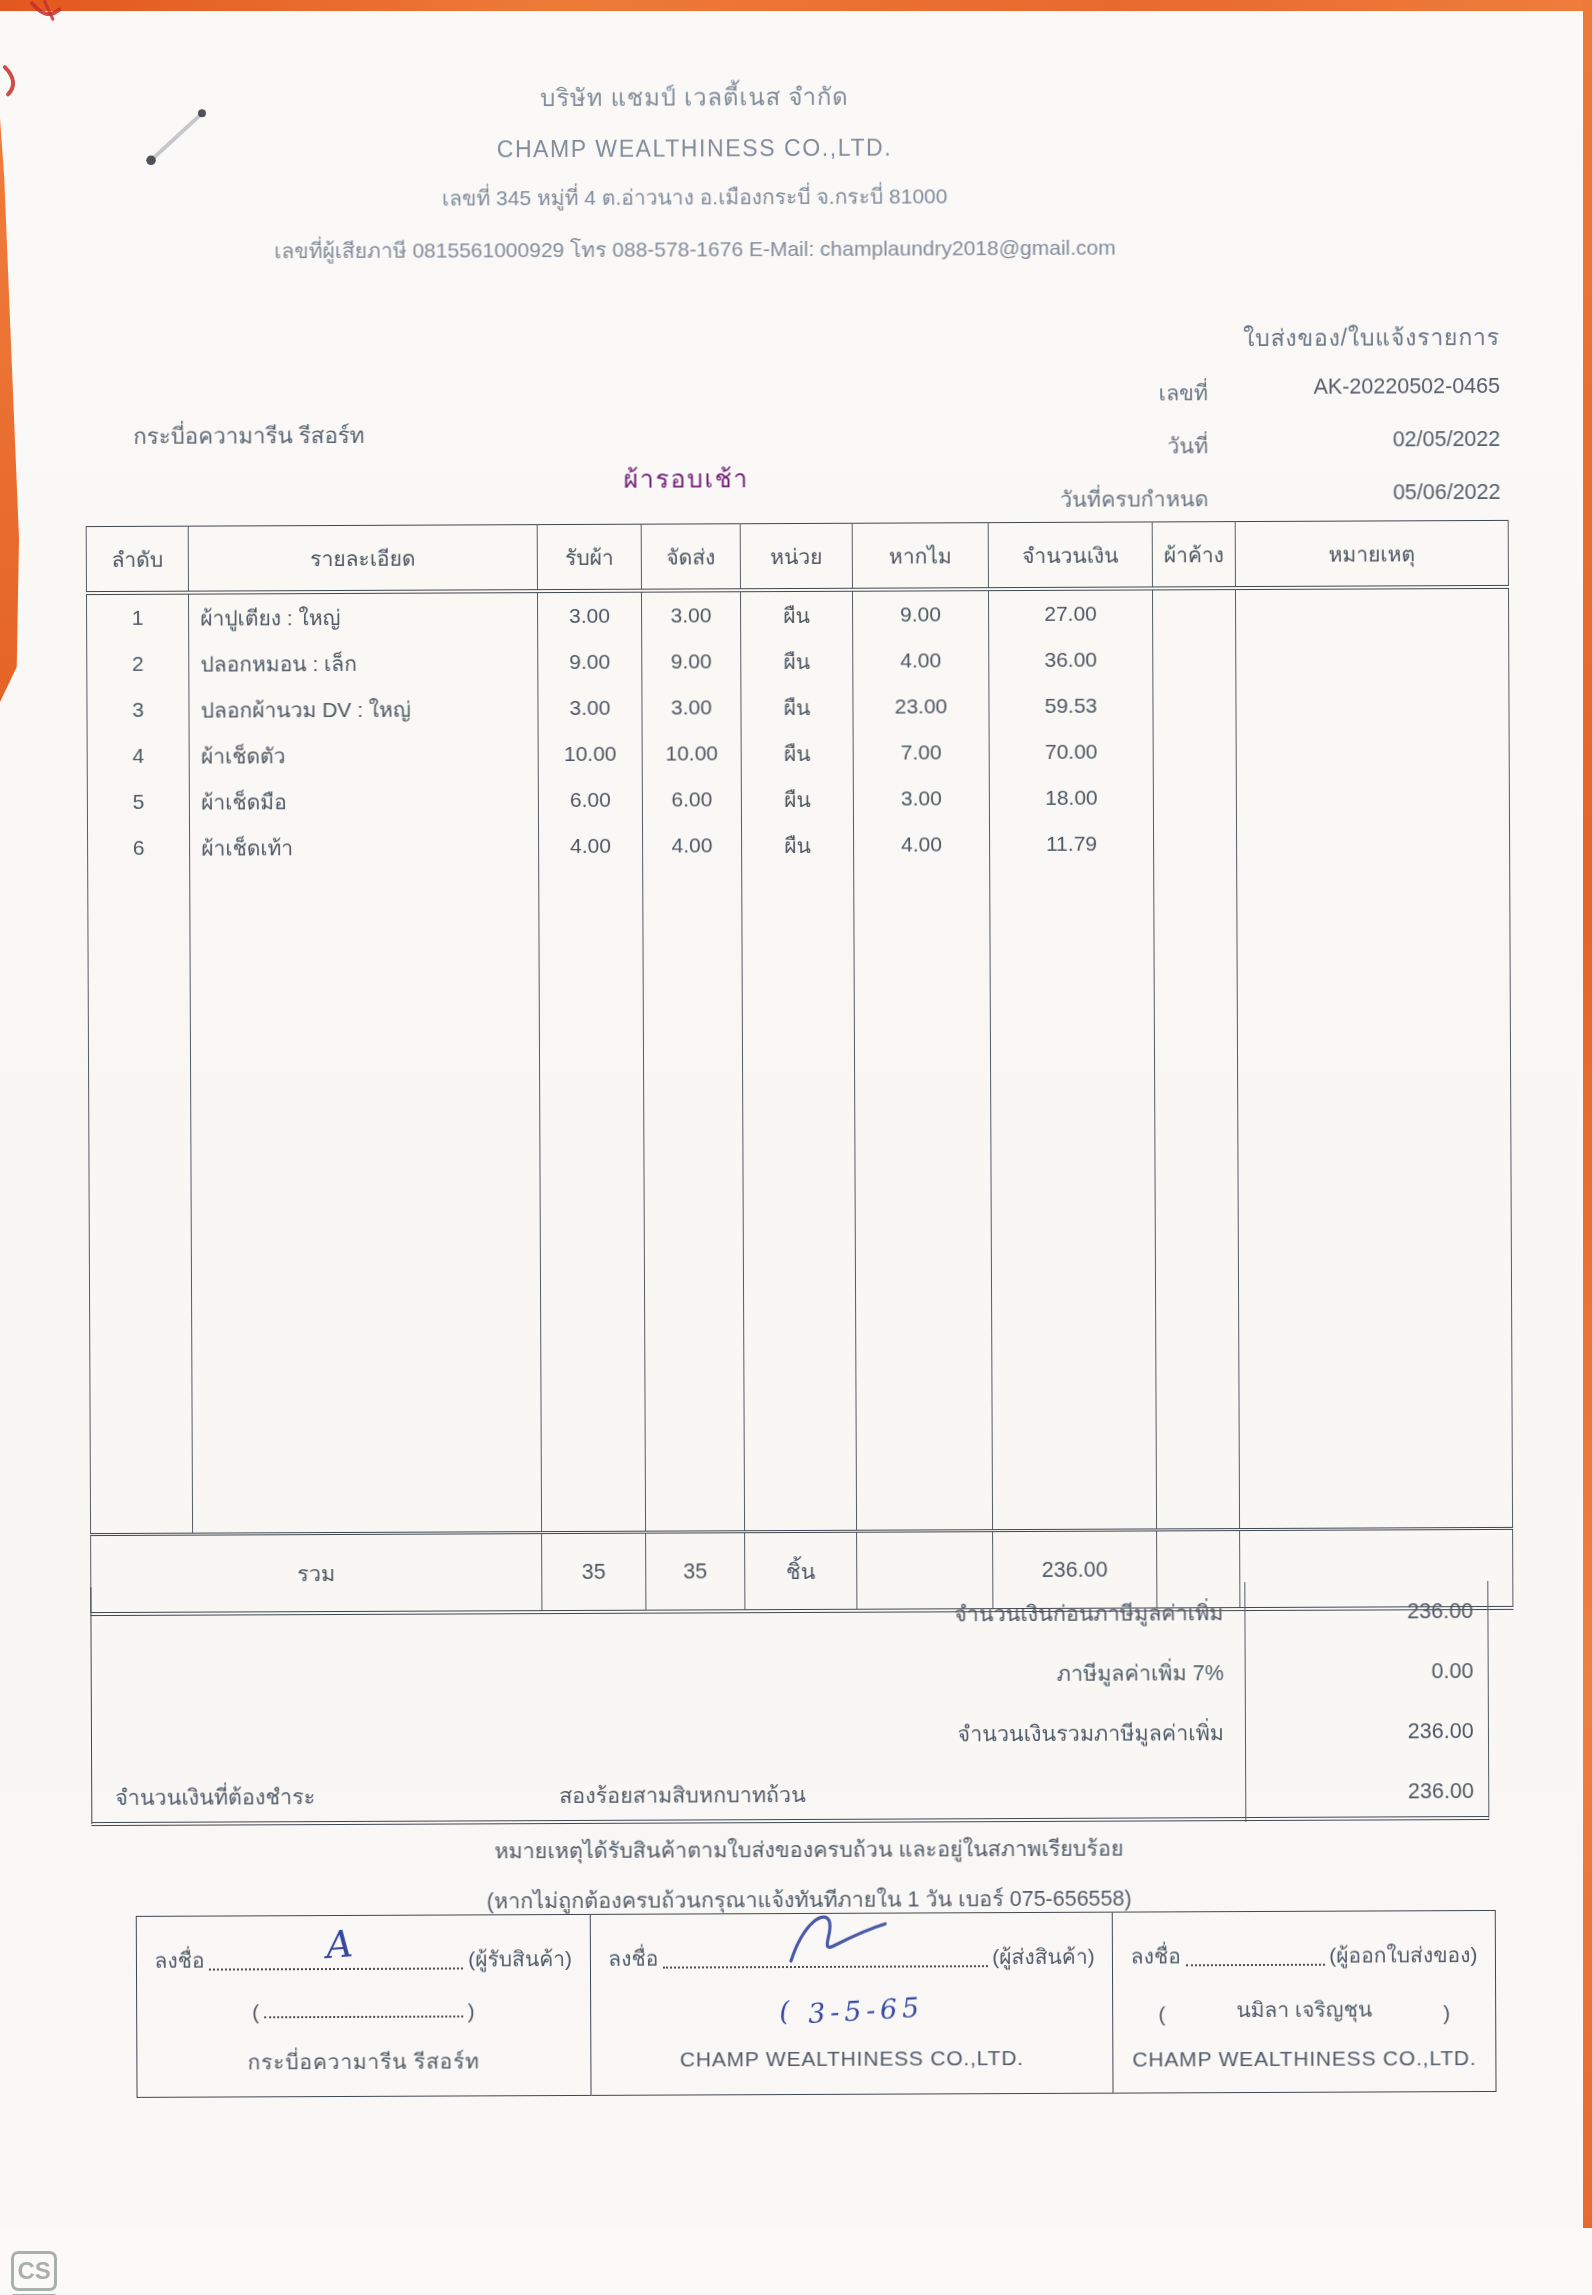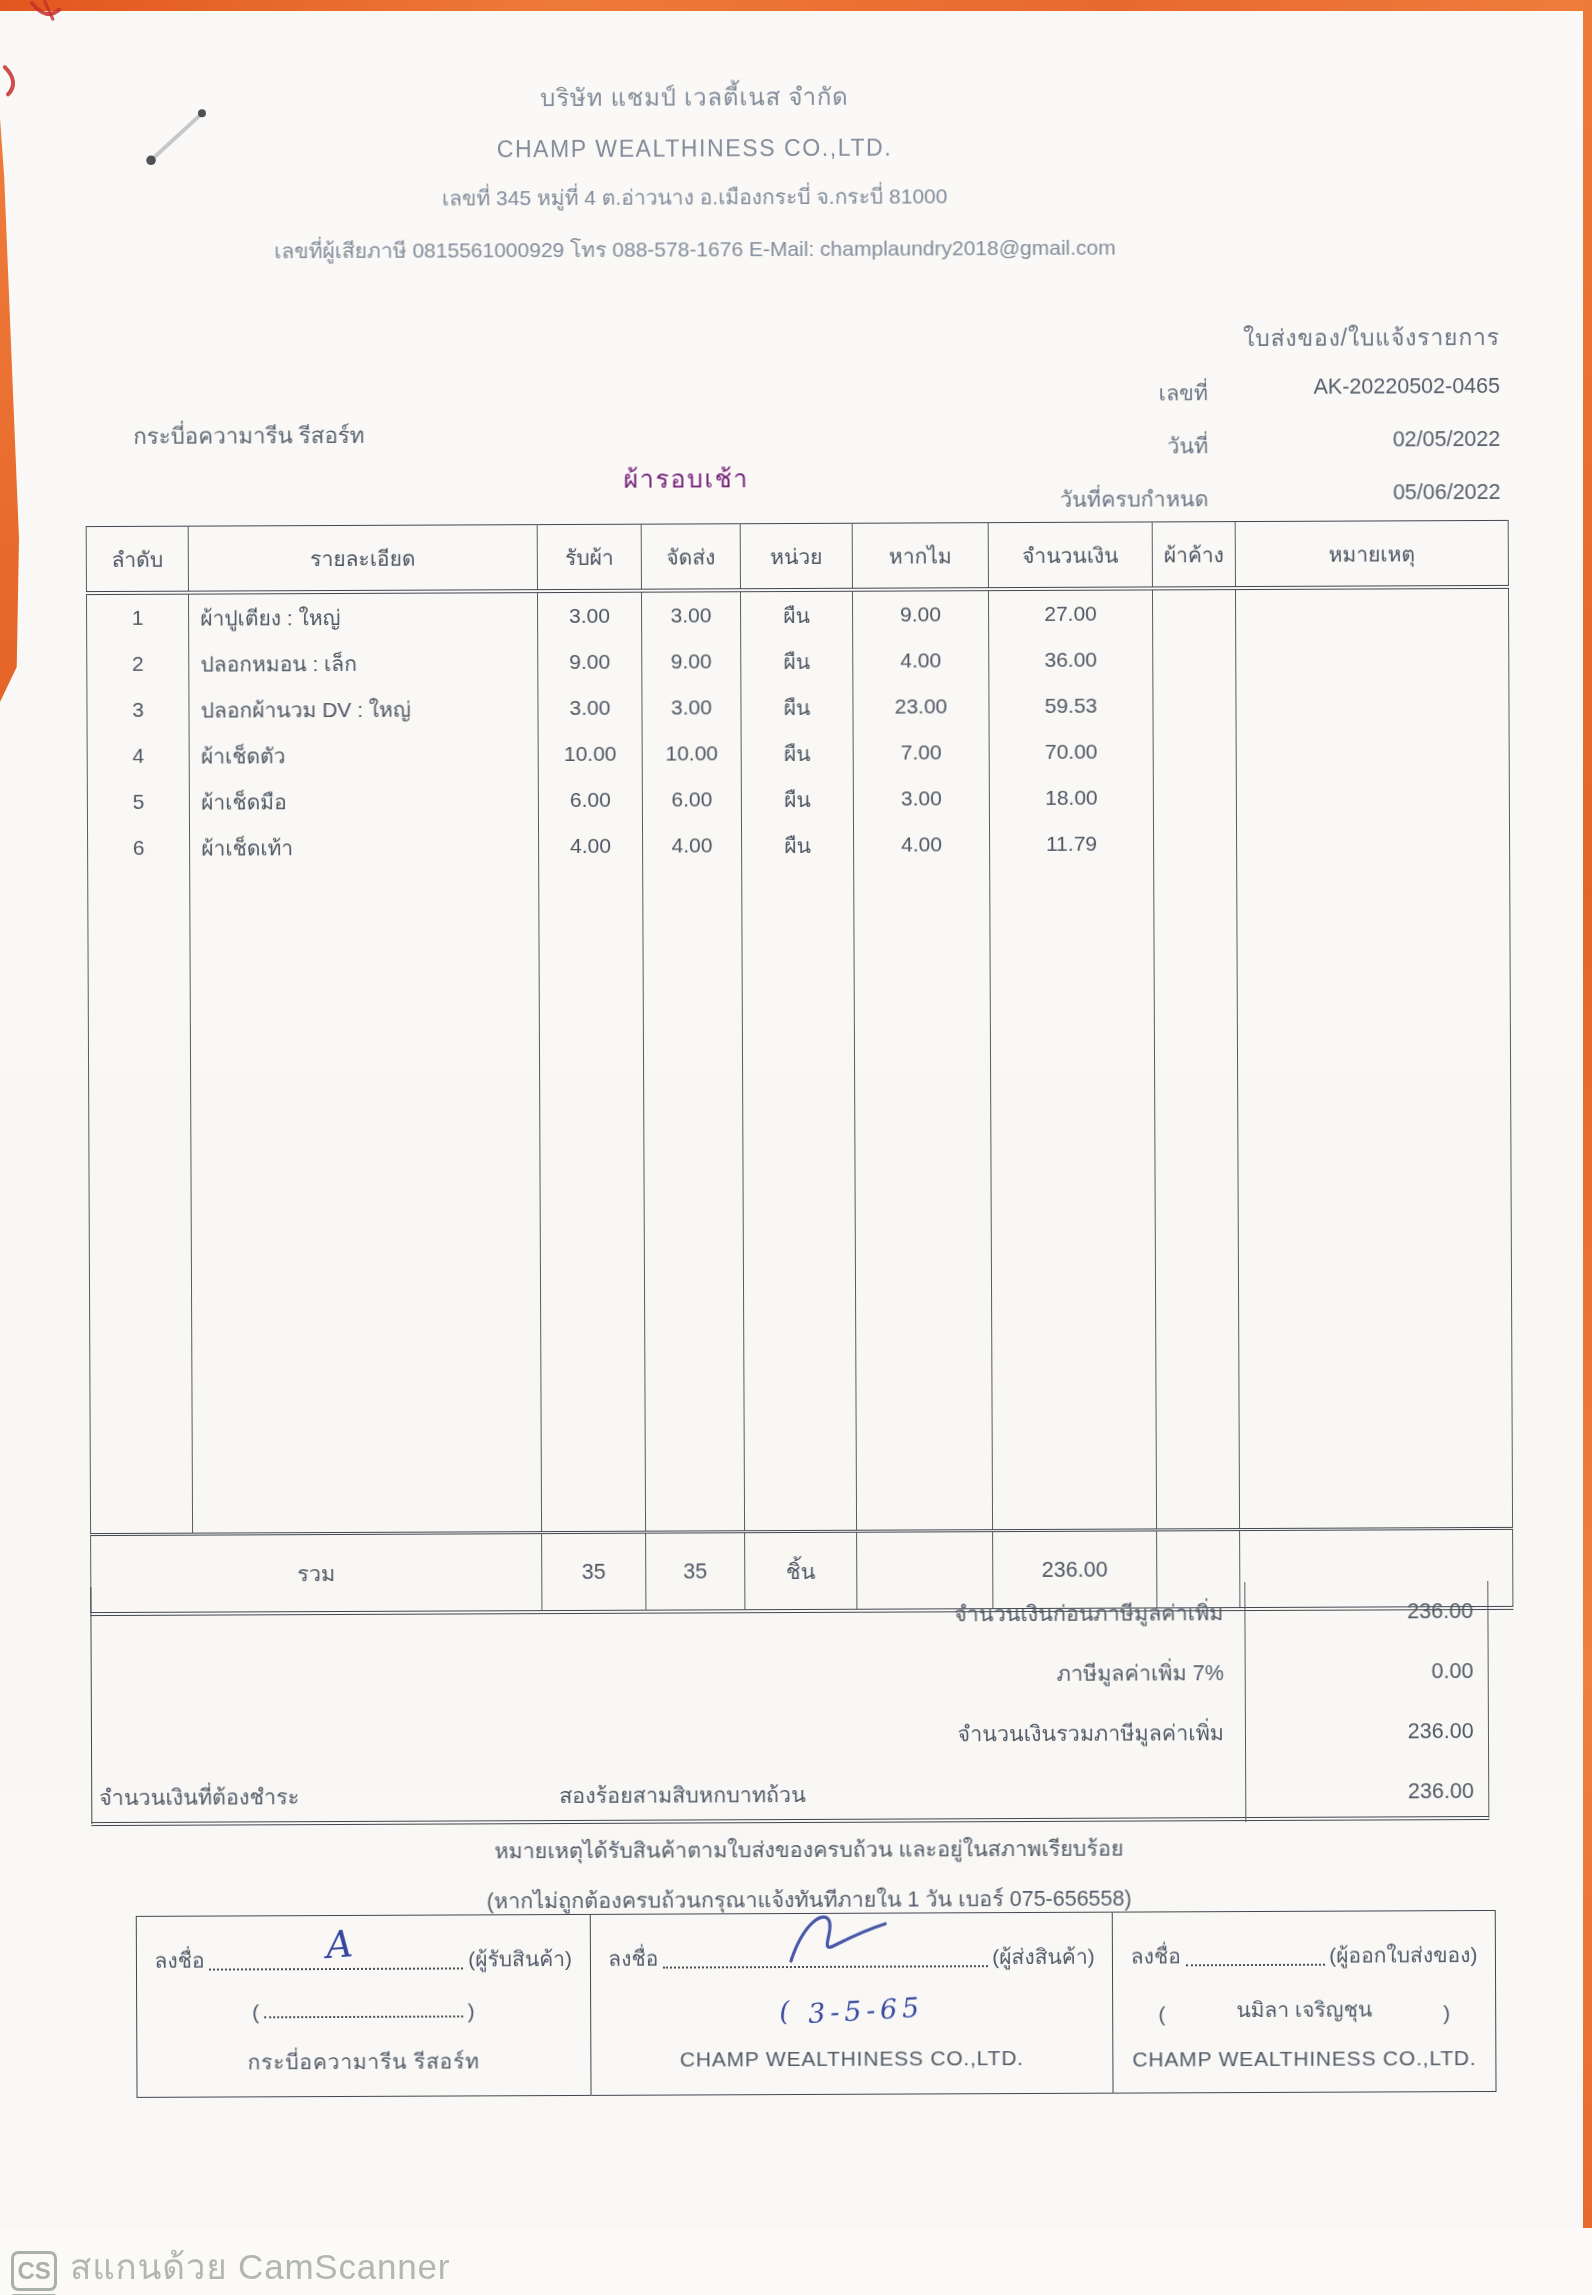--- a/index.html
+++ b/index.html
@@ -48,21 +48,21 @@
   .mtable .desc{text-align:left;padding-left:11.2px;}
   
   .summary{position:absolute;left:88px;top:1584px;width:1398px;height:239px;
     border-left:1.6px solid #40464e;border-right:0.8px solid #565c64;border-bottom:4.8px double #40464e;
     box-sizing:border-box;}
   .sumrow{display:flex;height:60px;align-items:center;font-size:21.5px;}
   .sumrow .lab{width:1153px;text-align:right;padding-right:21px;box-sizing:border-box;color:#525b68;}
   .sumrow .val{flex:1;text-align:right;padding-right:14.4px;border-left:0.8px solid #565c64;
     height:100%;display:flex;align-items:center;justify-content:flex-end;box-sizing:border-box;color:#4e5763;}
   .sumrow.pay{position:relative;}
-  .sumrow.pay .paylab{position:absolute;left:7px;font-size:21.5px;color:#525b68;}
+  .sumrow.pay .paylab{position:absolute;left:23px;font-size:21.5px;color:#525b68;}
   .sumrow.pay .words{position:absolute;left:467px;font-size:21.5px;color:#525b68;}
   
   .notes{position:absolute;left:239px;top:1832px;width:1133px;text-align:center;color:#545d6a;}
   .notes .n1{font-size:21.5px;}
   .notes .n2{font-size:21.5px;margin-top:16px;}
   
   .sigwrap{position:absolute;left:132px;top:1913px;width:1360px;height:182px;display:flex;}
   .sigbox{border:1.6px solid #40464e;box-sizing:border-box;position:relative;padding-top:27px;}
   .sigbox.b1{width:455px;}
   .sigbox.b2{width:523px;border-left:none;}
@@ -323,15 +323,14 @@
     </div>
 
   </div>
 </div>
 
 <div class="footer">
   <div class="cs-logo">
     <div class="cs-box">CS</div>
     <div class="cs-tab"></div>
   </div>
-  <div class="cs-text">สแกนด้วย CamScanner</div>
 </div>
 
 
 </body></html>

